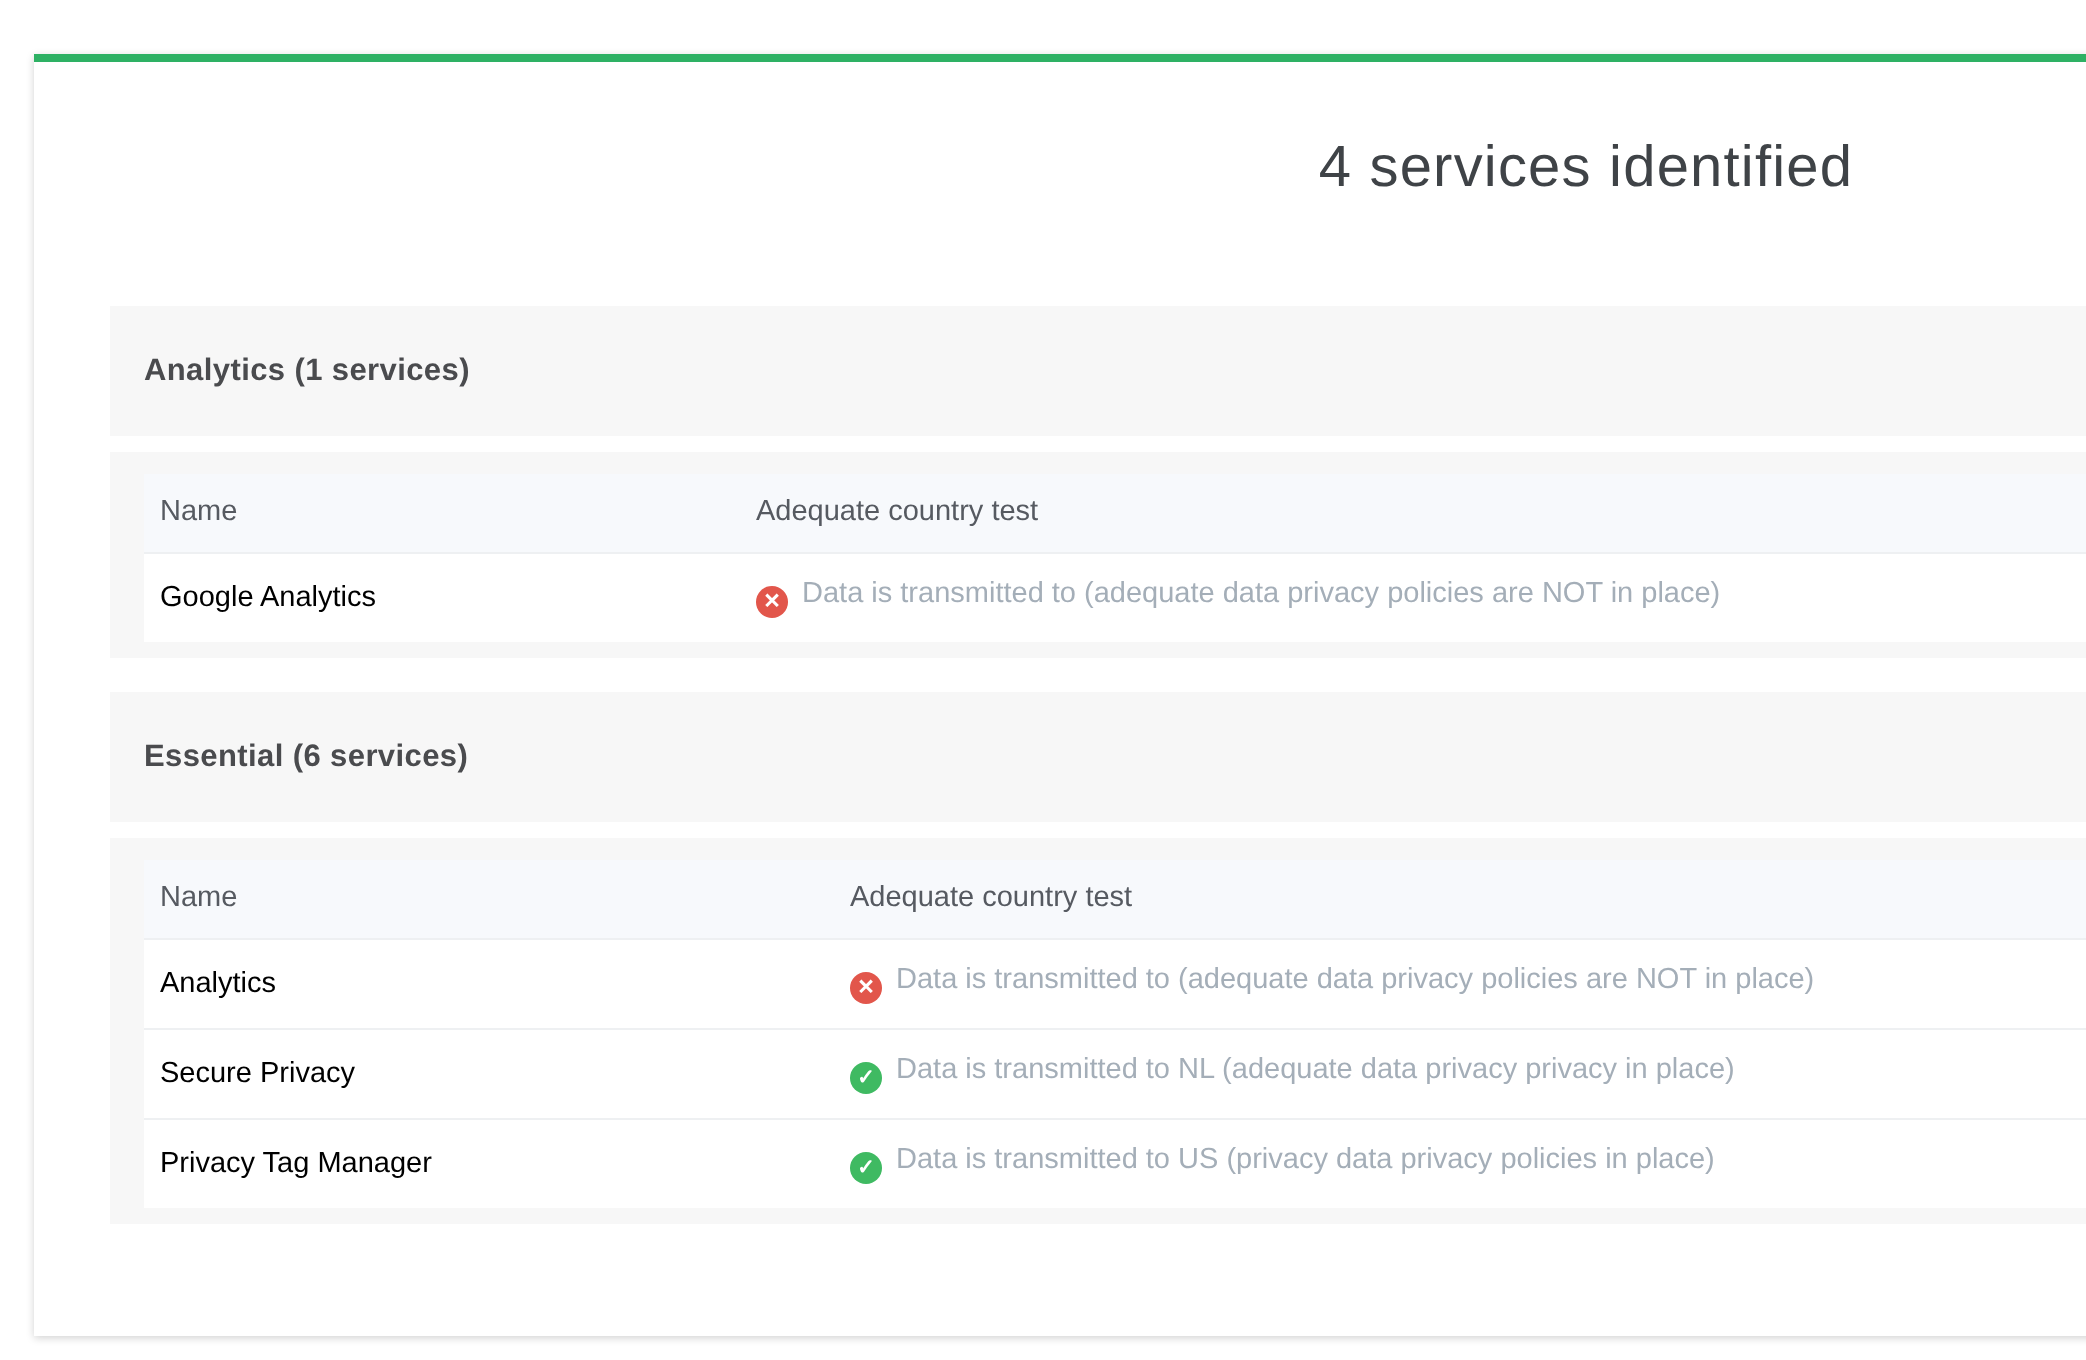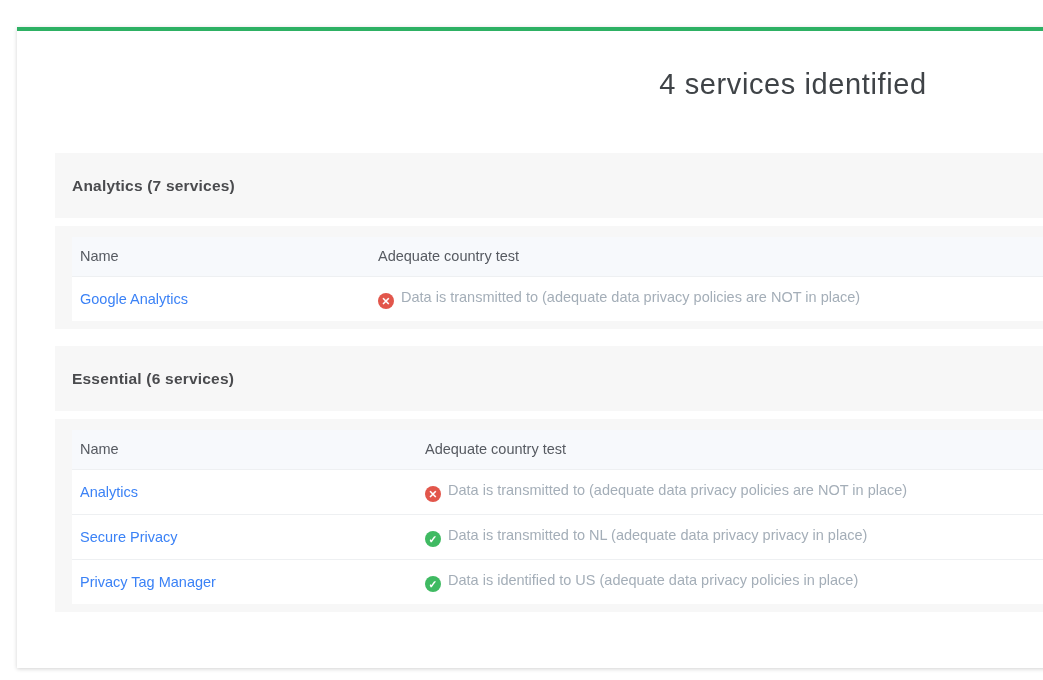--- a/index.html
+++ b/index.html
@@ -58,21 +58,21 @@
     padding:0 8px;
   }
   .t1 th.col-name { width:298px; }
   .t2 th.col-name { width:345px; }
   tbody tr { background:#ffffff; border-top:1px solid #eef0f2; }
   td {
     height:45px;
     padding:0 8px;
     vertical-align:middle;
   }
-  td.name-cell { color:#3b82f6; }
+  td.name-cell { color:#000000; }
   td.status-cell { color:#a4aeb8; }
   .status-icon {
     display:inline-block;
     width:16px; height:16px;
     border-radius:50%;
     color:#ffffff;
     font-size:10.5px;
     font-weight:700;
     line-height:16px;
     text-align:center;
@@ -85,21 +85,21 @@
 </head>
 <body>
 
 <div class="card">
   <h1 class="page-title">4 services identified</h1>
 
   <div class="sections">
 
     <div class="section">
       <div class="section-header">
-        <span>Analytics (7 services)</span>
+        <span>Analytics (1 services)</span>
       </div>
       <div class="table-wrap">
         <table class="t1">
           <thead>
             <tr>
               <th class="col-name">Name</th>
               <th class="col-test">Adequate country test</th>
             </tr>
           </thead>
           <tbody>
@@ -135,21 +135,21 @@
             </tr>
             <tr>
               <td class="name-cell">Secure Privacy</td>
               <td class="status-cell">
                 <span class="status-icon" data-status="pass">✓</span><span>Data is transmitted to NL (adequate data privacy privacy in place)</span>
               </td>
             </tr>
             <tr>
               <td class="name-cell">Privacy Tag Manager</td>
               <td class="status-cell">
-                <span class="status-icon" data-status="pass">✓</span><span>Data is identified to US (adequate data privacy policies in place)</span>
+                <span class="status-icon" data-status="pass">✓</span><span>Data is transmitted to US (privacy data privacy policies in place)</span>
               </td>
             </tr>
           </tbody>
         </table>
       </div>
     </div>
 
   </div>
 </div>
 

